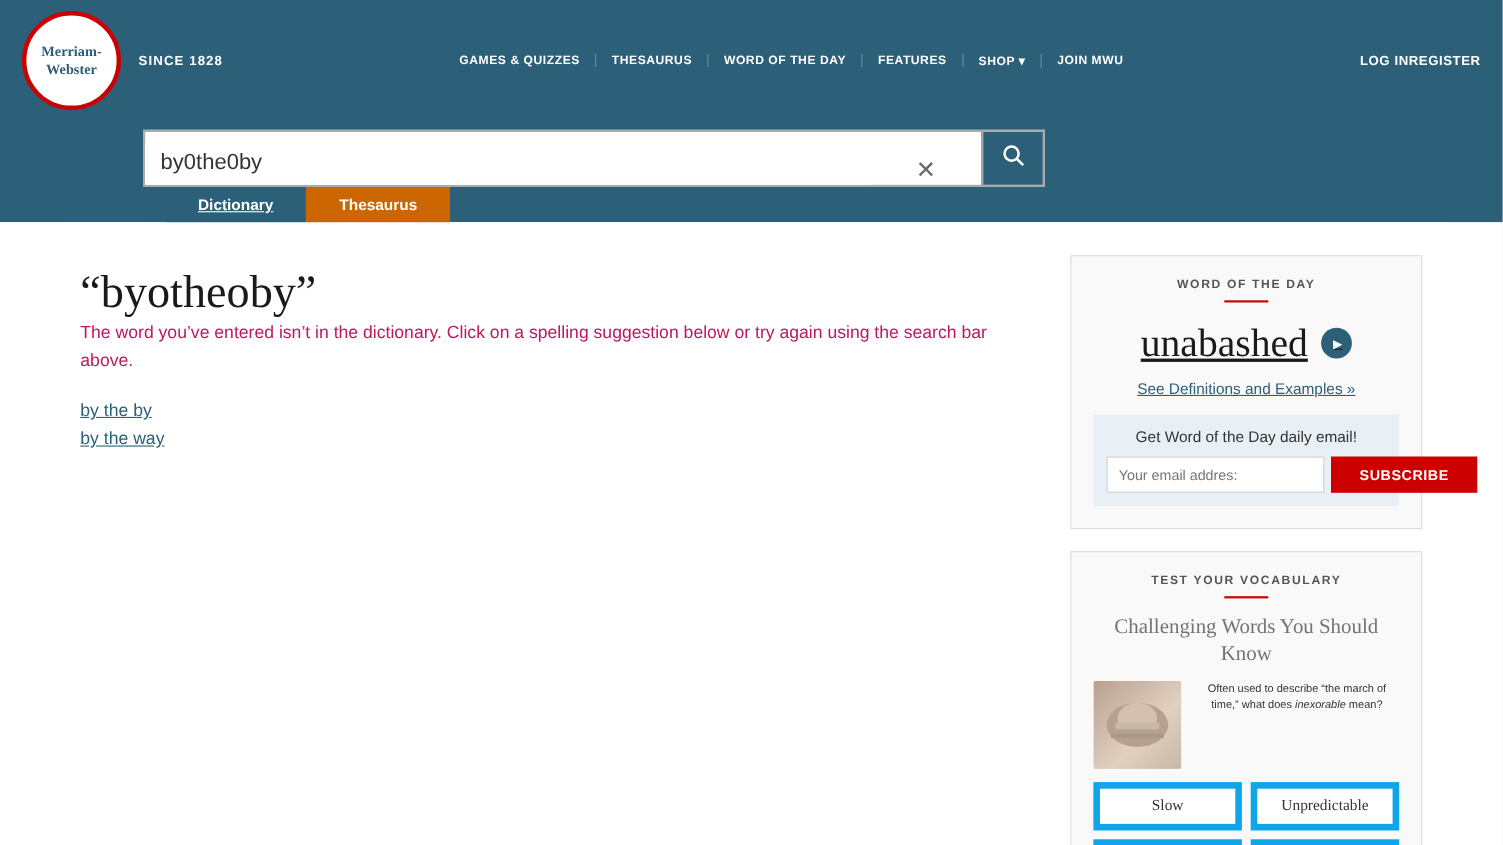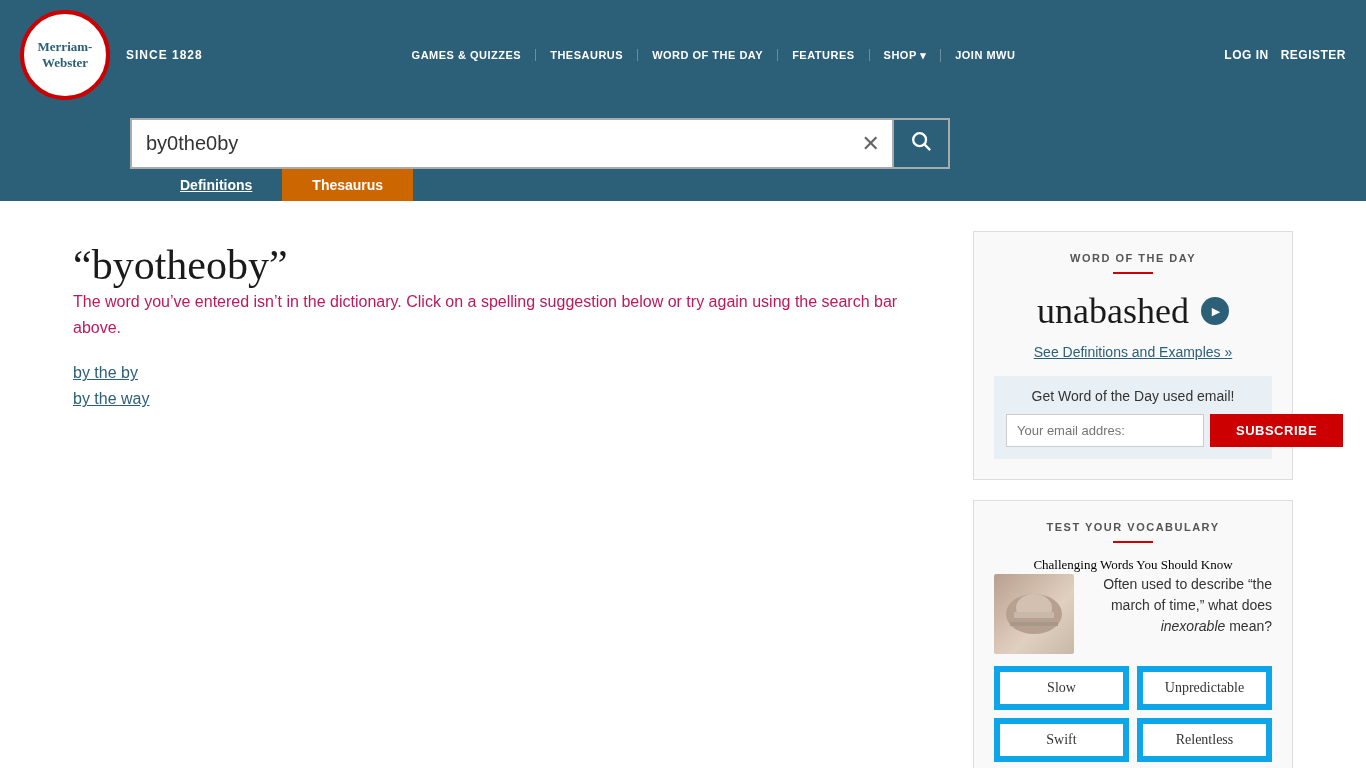--- a/index.html
+++ b/index.html
@@ -62,21 +62,21 @@
       font-weight: bold;
       letter-spacing: 0.5px;
       padding: 0 14px;
       border-right: 1px solid rgba(255,255,255,0.3);
       cursor: pointer;
     }
     .nav-link:last-child { border-right: none; }
     .nav-link.shop { display: flex; align-items: center; gap: 4px; }
     .auth-links {
       display: flex;
-      gap: 12px;
+      gap: 0;
       align-items: center;
     }
     .auth-link {
       color: white;
       font-family: Arial, sans-serif;
       font-size: 12px;
       font-weight: bold;
       letter-spacing: 0.5px;
       cursor: pointer;
       text-decoration: none;
@@ -198,20 +198,21 @@
     }
     .wotd-word {
       font-family: Georgia, serif;
       font-size: 36px;
       color: #1a1a1a;
       margin-bottom: 12px;
       display: flex;
       align-items: center;
       justify-content: center;
       gap: 12px;
+      text-decoration: underline;
     }
     .audio-icon {
       width: 28px;
       height: 28px;
       background: #2c5f78;
       border-radius: 50%;
       display: flex;
       align-items: center;
       justify-content: center;
       cursor: pointer;
@@ -283,23 +284,23 @@
       margin-bottom: 8px;
     }
     .vocab-divider {
       width: 40px;
       height: 2px;
       background: #cc0000;
       margin: 8px auto 14px;
     }
     .vocab-title {
       font-family: Georgia, serif;
-      font-size: 13px;
-      color: #000000;
-      margin-bottom: 0;
+      font-size: 19px;
+      color: #737373;
+      margin-bottom: 12px;
       line-height: 1.3;
     }
     .vocab-image {
       width: 80px;
       height: 80px;
       background: #ccc;
       margin: 0 auto 12px;
       display: block;
       border-radius: 2px;
       overflow: hidden;
@@ -308,25 +309,25 @@
     .vocab-image-inner {
       width: 100%;
       height: 100%;
       background: linear-gradient(135deg, #b8a090 0%, #d4c0b0 40%, #e0d0c0 60%, #c8b8a8 100%);
       display: flex;
       align-items: center;
       justify-content: center;
     }
     .vocab-description {
       font-family: Arial, sans-serif;
-      font-size: 14px;
+      font-size: 10px;
       color: #333;
       line-height: 1.5;
       margin-bottom: 14px;
-      text-align: right;
+      text-align: center;
     }
     .vocab-description em {
       font-style: italic;
     }
     .vocab-choices {
       display: flex;
       flex-direction: column;
       gap: 8px;
     }
     .vocab-row {
@@ -380,34 +381,34 @@
     </nav>
 
     <div class="auth-links">
       <a class="auth-link">LOG IN</a>
       <a class="auth-link">REGISTER</a>
     </div>
   </div>
 
   <div style="display:flex; align-items:center; padding: 8px 20px 0 20px; background:#2c5f78;">
     <div style="width:110px; flex-shrink:0;"></div>
-    <div class="search-input-wrapper" style="flex:1; max-width:820px; display:flex; align-items:center; background:white; border:2px solid #aaa;">
+    <div class="search-input-wrapper" style="flex:1; max-width:820px; display:flex; align-items:flex-end; background:white; border:2px solid #aaa;gap:29px;">
       <input class="search-input" type="text" style="flex: 1 1 0%; border: none; outline: none; font-size: 20px; padding: 8px 14px; font-family: Arial, sans-serif; color: rgb(51, 51, 51);" value="by0the0by">
       <span class="search-clear" style="font-size:22px; color:#666; padding:0 12px; cursor:pointer;">✕</span>
       <button class="search-btn" style="background:#2c5f78; border:none; border-left:2px solid #aaa; padding:10px 16px; cursor:pointer;">
         <svg width="22" height="22" viewBox="0 0 24 24" fill="none" stroke="white" stroke-width="2.5">
           <circle cx="10.5" cy="10.5" r="7"></circle>
           <line x1="16" y1="16" x2="22" y2="22"></line>
         </svg>
       </button>
     </div>
   </div>
 
   <div style="display:flex; padding: 0 20px; background:#2c5f78; margin-left:130px;">
-    <a class="tab tab-dictionary">Definitions</a>
+    <a class="tab tab-dictionary">Dictionary</a>
     <a class="tab tab-thesaurus">Thesaurus</a>
   </div>
 </div>
 
 <div class="page-wrapper">
   <div class="main-content">
 
     <div class="content-left">
       <h1 class="page-title">“byotheoby”</h1>
       <p class="not-found-text">The word you’ve entered isn’t in the dictionary. Click on a spelling suggestion below or try again using the search bar above.</p>
@@ -420,21 +421,21 @@
 
       <div class="wotd-box">
         <div class="wotd-label">WORD OF THE DAY</div>
         <div class="wotd-divider"></div>
         <div class="wotd-word">
           <span>unabashed</span>
           <div class="audio-icon"></div>
         </div>
         <a class="wotd-link">See Definitions and Examples »</a>
         <div class="email-promo">
-          <p class="email-promo-text">Get Word of the Day used email!</p>
+          <p class="email-promo-text">Get Word of the Day daily email!</p>
           <div class="email-row">
             <input class="email-input" type="email" placeholder="Your email addres:" style="">
             <button class="subscribe-btn">SUBSCRIBE</button>
           </div>
         </div>
       </div>
 
       <div class="vocab-box">
         <div class="vocab-label">TEST YOUR VOCABULARY</div>
         <div class="vocab-divider"></div>

